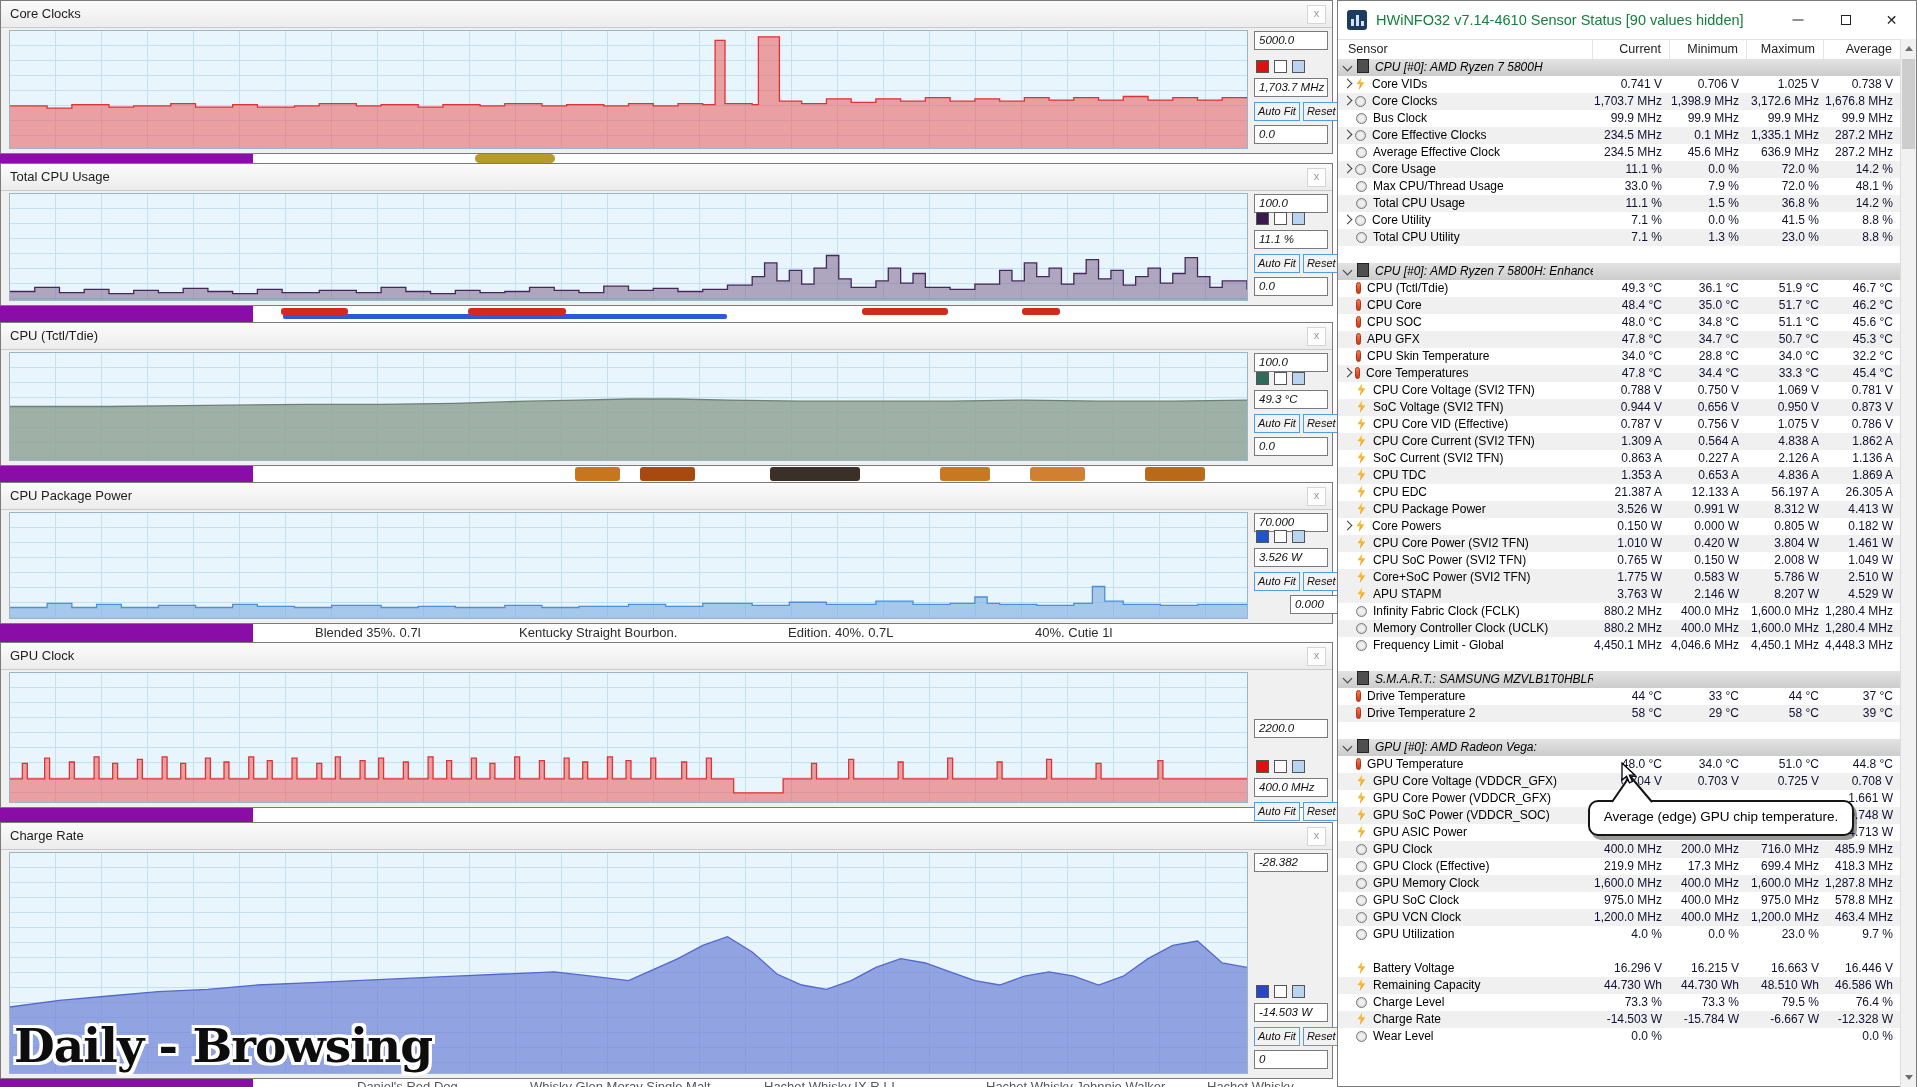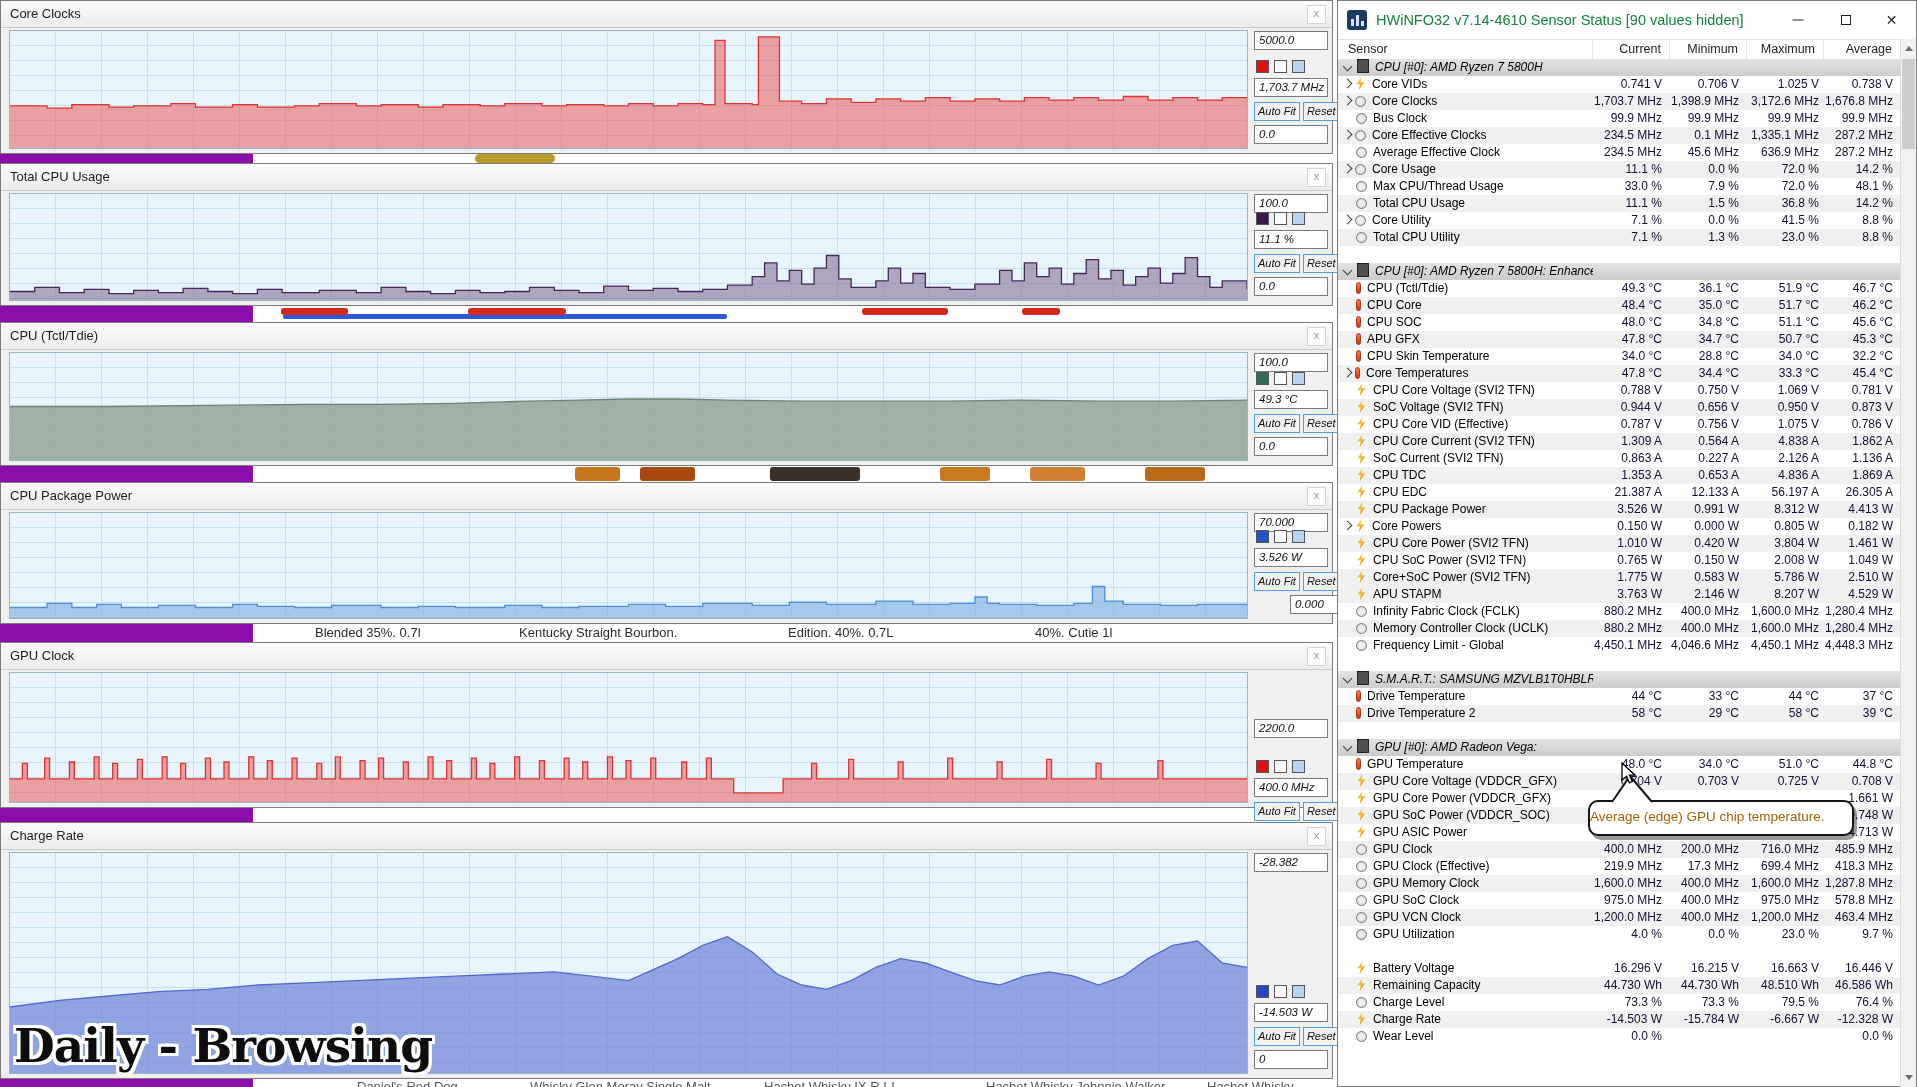--- a/index.html
+++ b/index.html
@@ -67,22 +67,22 @@
   .ic-clock{width:11px;height:11px;border-radius:50%;background:radial-gradient(#efefef 40%,#bdbdbd);border:1px solid #787878;box-sizing:border-box;}
   .ic-bolt{width:11px;height:13px;background:linear-gradient(#ffd34d,#e89612);
     clip-path:polygon(58% 0,14% 56%,44% 56%,34% 100%,86% 40%,52% 40%);}
   .ic-temp{width:5px;height:12px;background:linear-gradient(#ff7a4d,#d62f10);border:1px solid #a33a1a;border-radius:3px;box-sizing:border-box;}
   .scrollbar{position:absolute;right:0;top:38px;width:16px;height:1048px;background:#f1f1f1;border-left:1px solid #dcdcdc;box-sizing:border-box;}
   .sb-arrow-up{position:absolute;left:4px;top:7px;width:0;height:0;border-left:4px solid transparent;border-right:4px solid transparent;border-bottom:5px solid #6e6e6e;}
   .sb-arrow-dn{position:absolute;left:4px;bottom:7px;width:0;height:0;border-left:4px solid transparent;border-right:4px solid transparent;border-top:5px solid #6e6e6e;}
   .sb-thumb{position:absolute;left:1px;top:20px;width:13px;height:90px;background:#cdcdcd;}
   
   .tooltip{position:absolute;left:1588px;top:800px;width:262px;height:32px;background:#fff;border:2px solid #141414;
-    border-radius:10px;box-shadow:3px 4px 0 rgba(0,0,0,0.4);z-index:5;font-size:13.5px;color:#a16207;
-    line-height:29px;white-space:nowrap;}
+    border-radius:10px;box-shadow:3px 4px 0 rgba(0,0,0,0.4);z-index:5;font-size:13.5px;color:#000000;
+    text-align:center;line-height:29px;white-space:nowrap;}
   .tooltip-tail{position:absolute;left:1600px;top:772px;z-index:6;}
   .cursor{position:absolute;left:1620px;top:762px;z-index:7;}
   
   .overlay-label{position:absolute;left:14px;top:1018px;z-index:8;font-size:47px;font-weight:bold;
     letter-spacing:-1px;color:#0d0d0d;font-family:"DejaVu Serif","Liberation Serif",serif;
     text-shadow:-3px -3px 0 #fff,3px -3px 0 #fff,-3px 3px 0 #fff,3px 3px 0 #fff,0 -3px 0 #fff,0 3px 0 #fff,-3px 0 0 #fff,3px 0 0 #fff;}
 </style>
 </head>
 <body>
 

